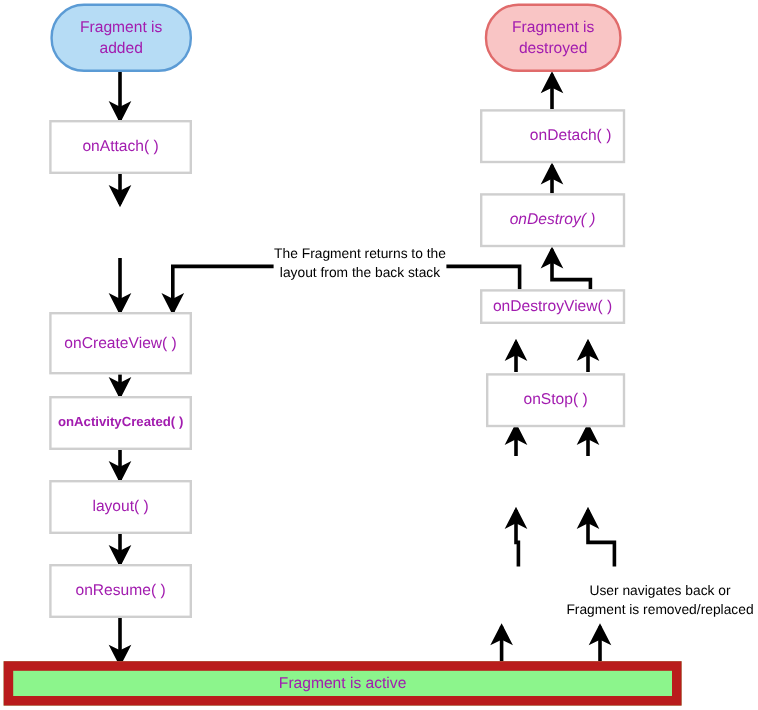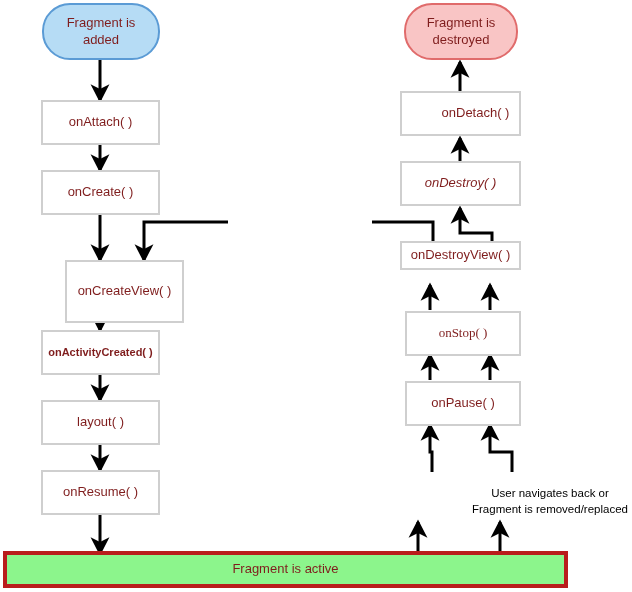--- a/index.html
+++ b/index.html
@@ -26,40 +26,40 @@
     pointer-events: none;
   }
   .node {
     position: absolute;
     box-sizing: border-box;
     display: flex;
     align-items: center;
     justify-content: center;
     text-align: center;
     font-size: 13px;
-    color: #7f1d1d;
+    color: #a21caf;
     line-height: 1.25;
     background: #ffffff;
     border: 2px solid #cfcfcf;
   }
   .node.rounded {
     border-radius: 28px;
     border-width: 2px;
   }
   .node.start {
     background: #b6dcf5;
     border-color: #5b9bd5;
   }
   .node.end {
     background: #f9c5c5;
     border-color: #e06b6b;
   }
   .node.active {
     background: #8cf58c;
-    border: 4px solid #b91c1c;
+    border: 8px solid #b91c1c;
   }
   .callout {
     position: absolute;
     font-size: 11.5px;
     color: #000000;
     text-align: center;
     line-height: 1.35;
     background: transparent;
   }
 </style>
@@ -111,25 +111,22 @@
 
   <div class="node rounded start" style="left:42px; top:3px; width:118px; height:57px;">
     <span style="white-space:pre-line;">Fragment is
 added</span>
   </div>
 
   <div class="node" style="left:41px; top:100px; width:119px; height:45px;">
     <span>onAttach( )</span>
   </div>
 
-  <div class="node" style="left:41px; top:170px; width:119px; height:45px;">
-    <span>onCreate( )</span>
-  </div>
 
-  <div class="node" style="left:41px; top:260px; width:119px; height:63px;margin-left:24px;">
+  <div class="node" style="left:41px; top:260px; width:119px; height:52px;">
     <span>onCreateView( )</span>
   </div>
 
   <div class="node" style="left:41px; top:330px; width:119px; height:45px;">
     <span style="font-size:11px;font-weight:bold;">onActivityCreated( )</span>
   </div>
 
   <div class="node" style="left:41px; top:400px; width:119px; height:45px;">
     <span>layout( )</span>
   </div>
@@ -152,27 +149,27 @@
   </div>
 
   <div class="node" style="left:400px; top:161px; width:121px; height:45px;font-style:italic;">
     <span>onDestroy( )</span>
   </div>
 
   <div class="node" style="left:400px; top:241px; width:121px; height:29px;">
     <span>onDestroyView( )</span>
   </div>
 
-  <div class="node" style="left:405px; top:311px; width:116px; height:45px;font-family:Liberation Serif, serif;">
+  <div class="node" style="left:405px; top:311px; width:116px; height:45px;">
     <span>onStop( )</span>
   </div>
 
-  <div class="node" style="left:405px; top:381px; width:116px; height:45px;">
-    <span>onPause( )</span>
+
+  <div class="callout" style="left:225px; top:205px; width:150px;">
+    <span>The Fragment returns to the layout from the back stack</span>
   </div>
-
 
 
   <div class="callout" style="left:470px; top:474px; width:160px;margin-top:12px;">
     <span>User navigates back or Fragment is removed/replaced</span>
   </div>
 
 </div>
 
 </body></html>

